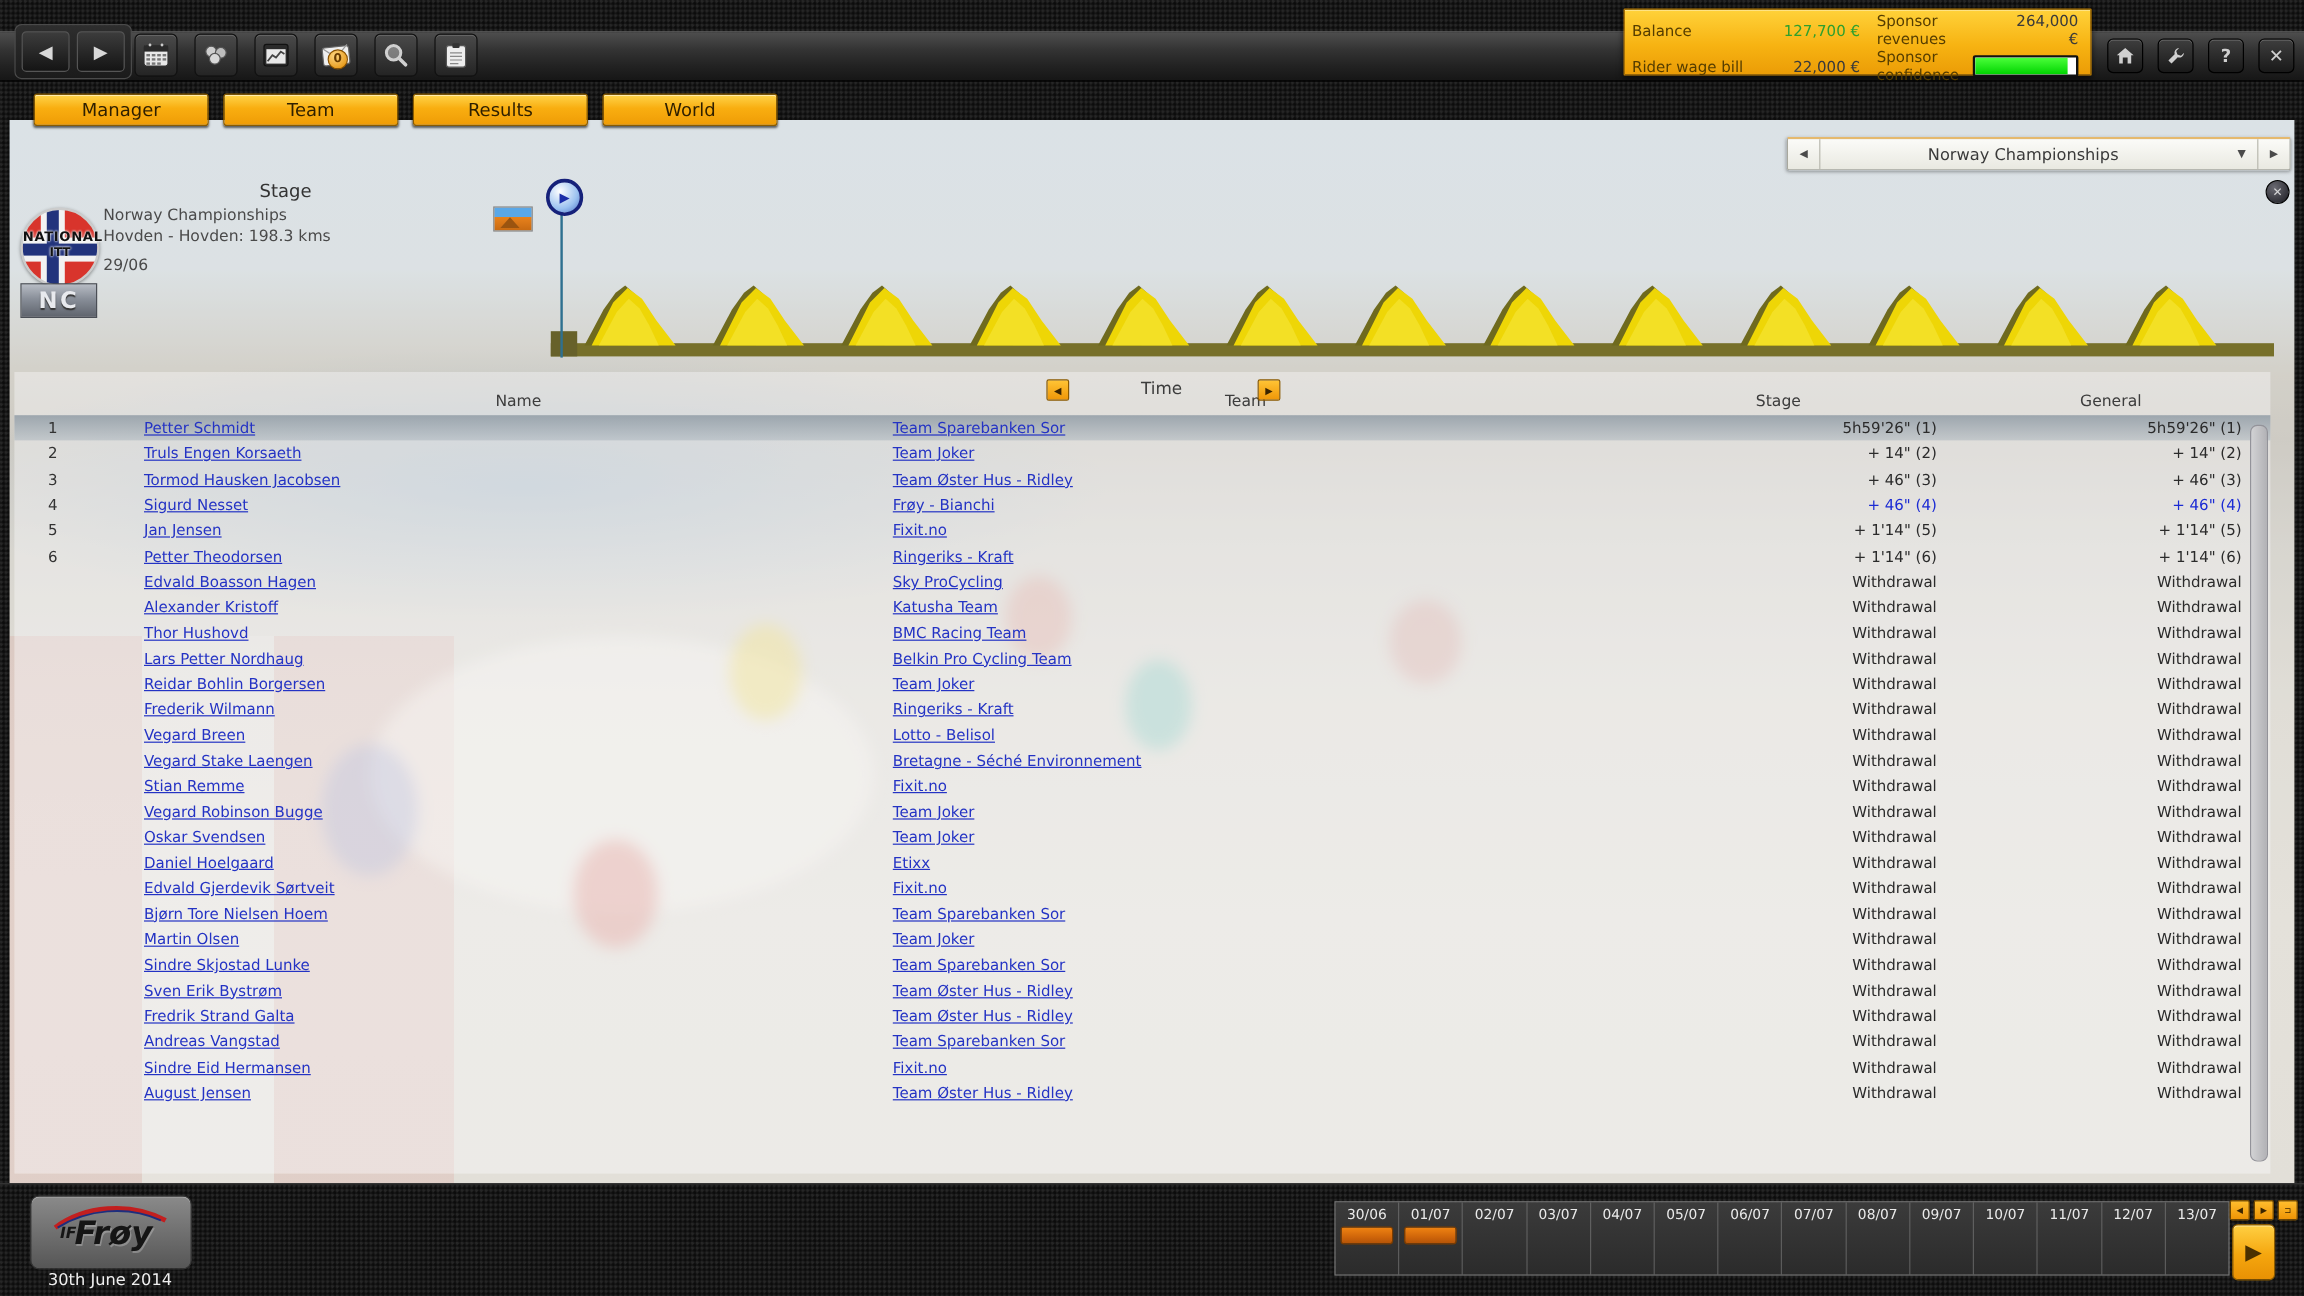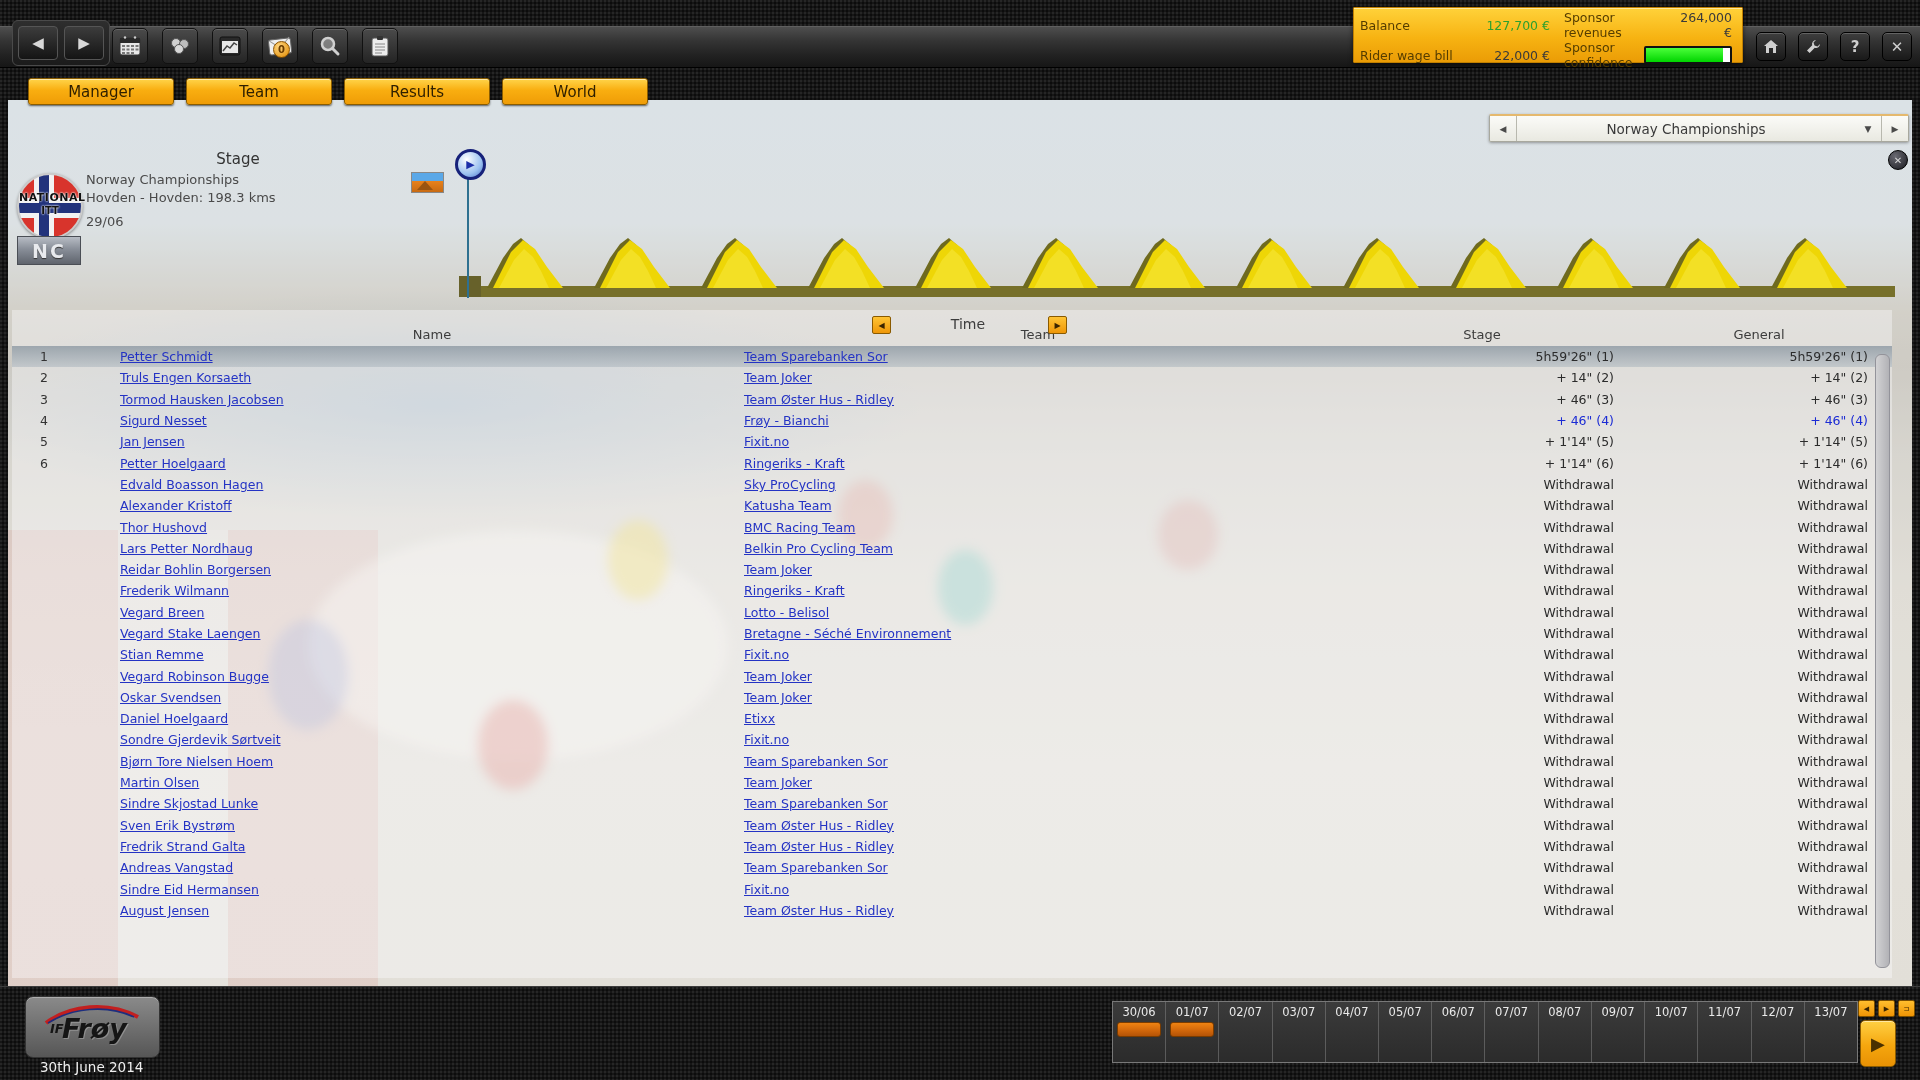--- a/index.html
+++ b/index.html
@@ -420,21 +420,21 @@
     <span class="rank">5</span>
     <span><span class="flag"></span></span>
     <a class="name">Jan Jensen</a>
     <a class="team">Fixit.no</a>
     <span class="stage">+ 1'14" (5)</span>
     <span class="general">+ 1'14" (5)</span>
   </div>
           <div class="trow">
     <span class="rank">6</span>
     <span><span class="flag"></span></span>
-    <a class="name">Petter Hoelgaard</a>
+    <a class="name">Petter Theodorsen</a>
     <a class="team">Ringeriks - Kraft</a>
     <span class="stage">+ 1'14" (6)</span>
     <span class="general">+ 1'14" (6)</span>
   </div>
           <div class="trow">
     <span class="rank"></span>
     <span><span class="flag"></span></span>
     <a class="name">Edvald Boasson Hagen</a>
     <a class="team">Sky ProCycling</a>
     <span class="stage">Withdrawal</span>
@@ -524,21 +524,21 @@
     <span class="rank"></span>
     <span><span class="flag"></span></span>
     <a class="name">Daniel Hoelgaard</a>
     <a class="team">Etixx</a>
     <span class="stage">Withdrawal</span>
     <span class="general">Withdrawal</span>
   </div>
           <div class="trow">
     <span class="rank"></span>
     <span><span class="flag"></span></span>
-    <a class="name">Sondre Gjerdevik Sørtveit</a>
+    <a class="name">Edvald Gjerdevik Sørtveit</a>
     <a class="team">Fixit.no</a>
     <span class="stage">Withdrawal</span>
     <span class="general">Withdrawal</span>
   </div>
           <div class="trow">
     <span class="rank"></span>
     <span><span class="flag"></span></span>
     <a class="name">Bjørn Tore Nielsen Hoem</a>
     <a class="team">Team Sparebanken Sor</a>
     <span class="stage">Withdrawal</span>

